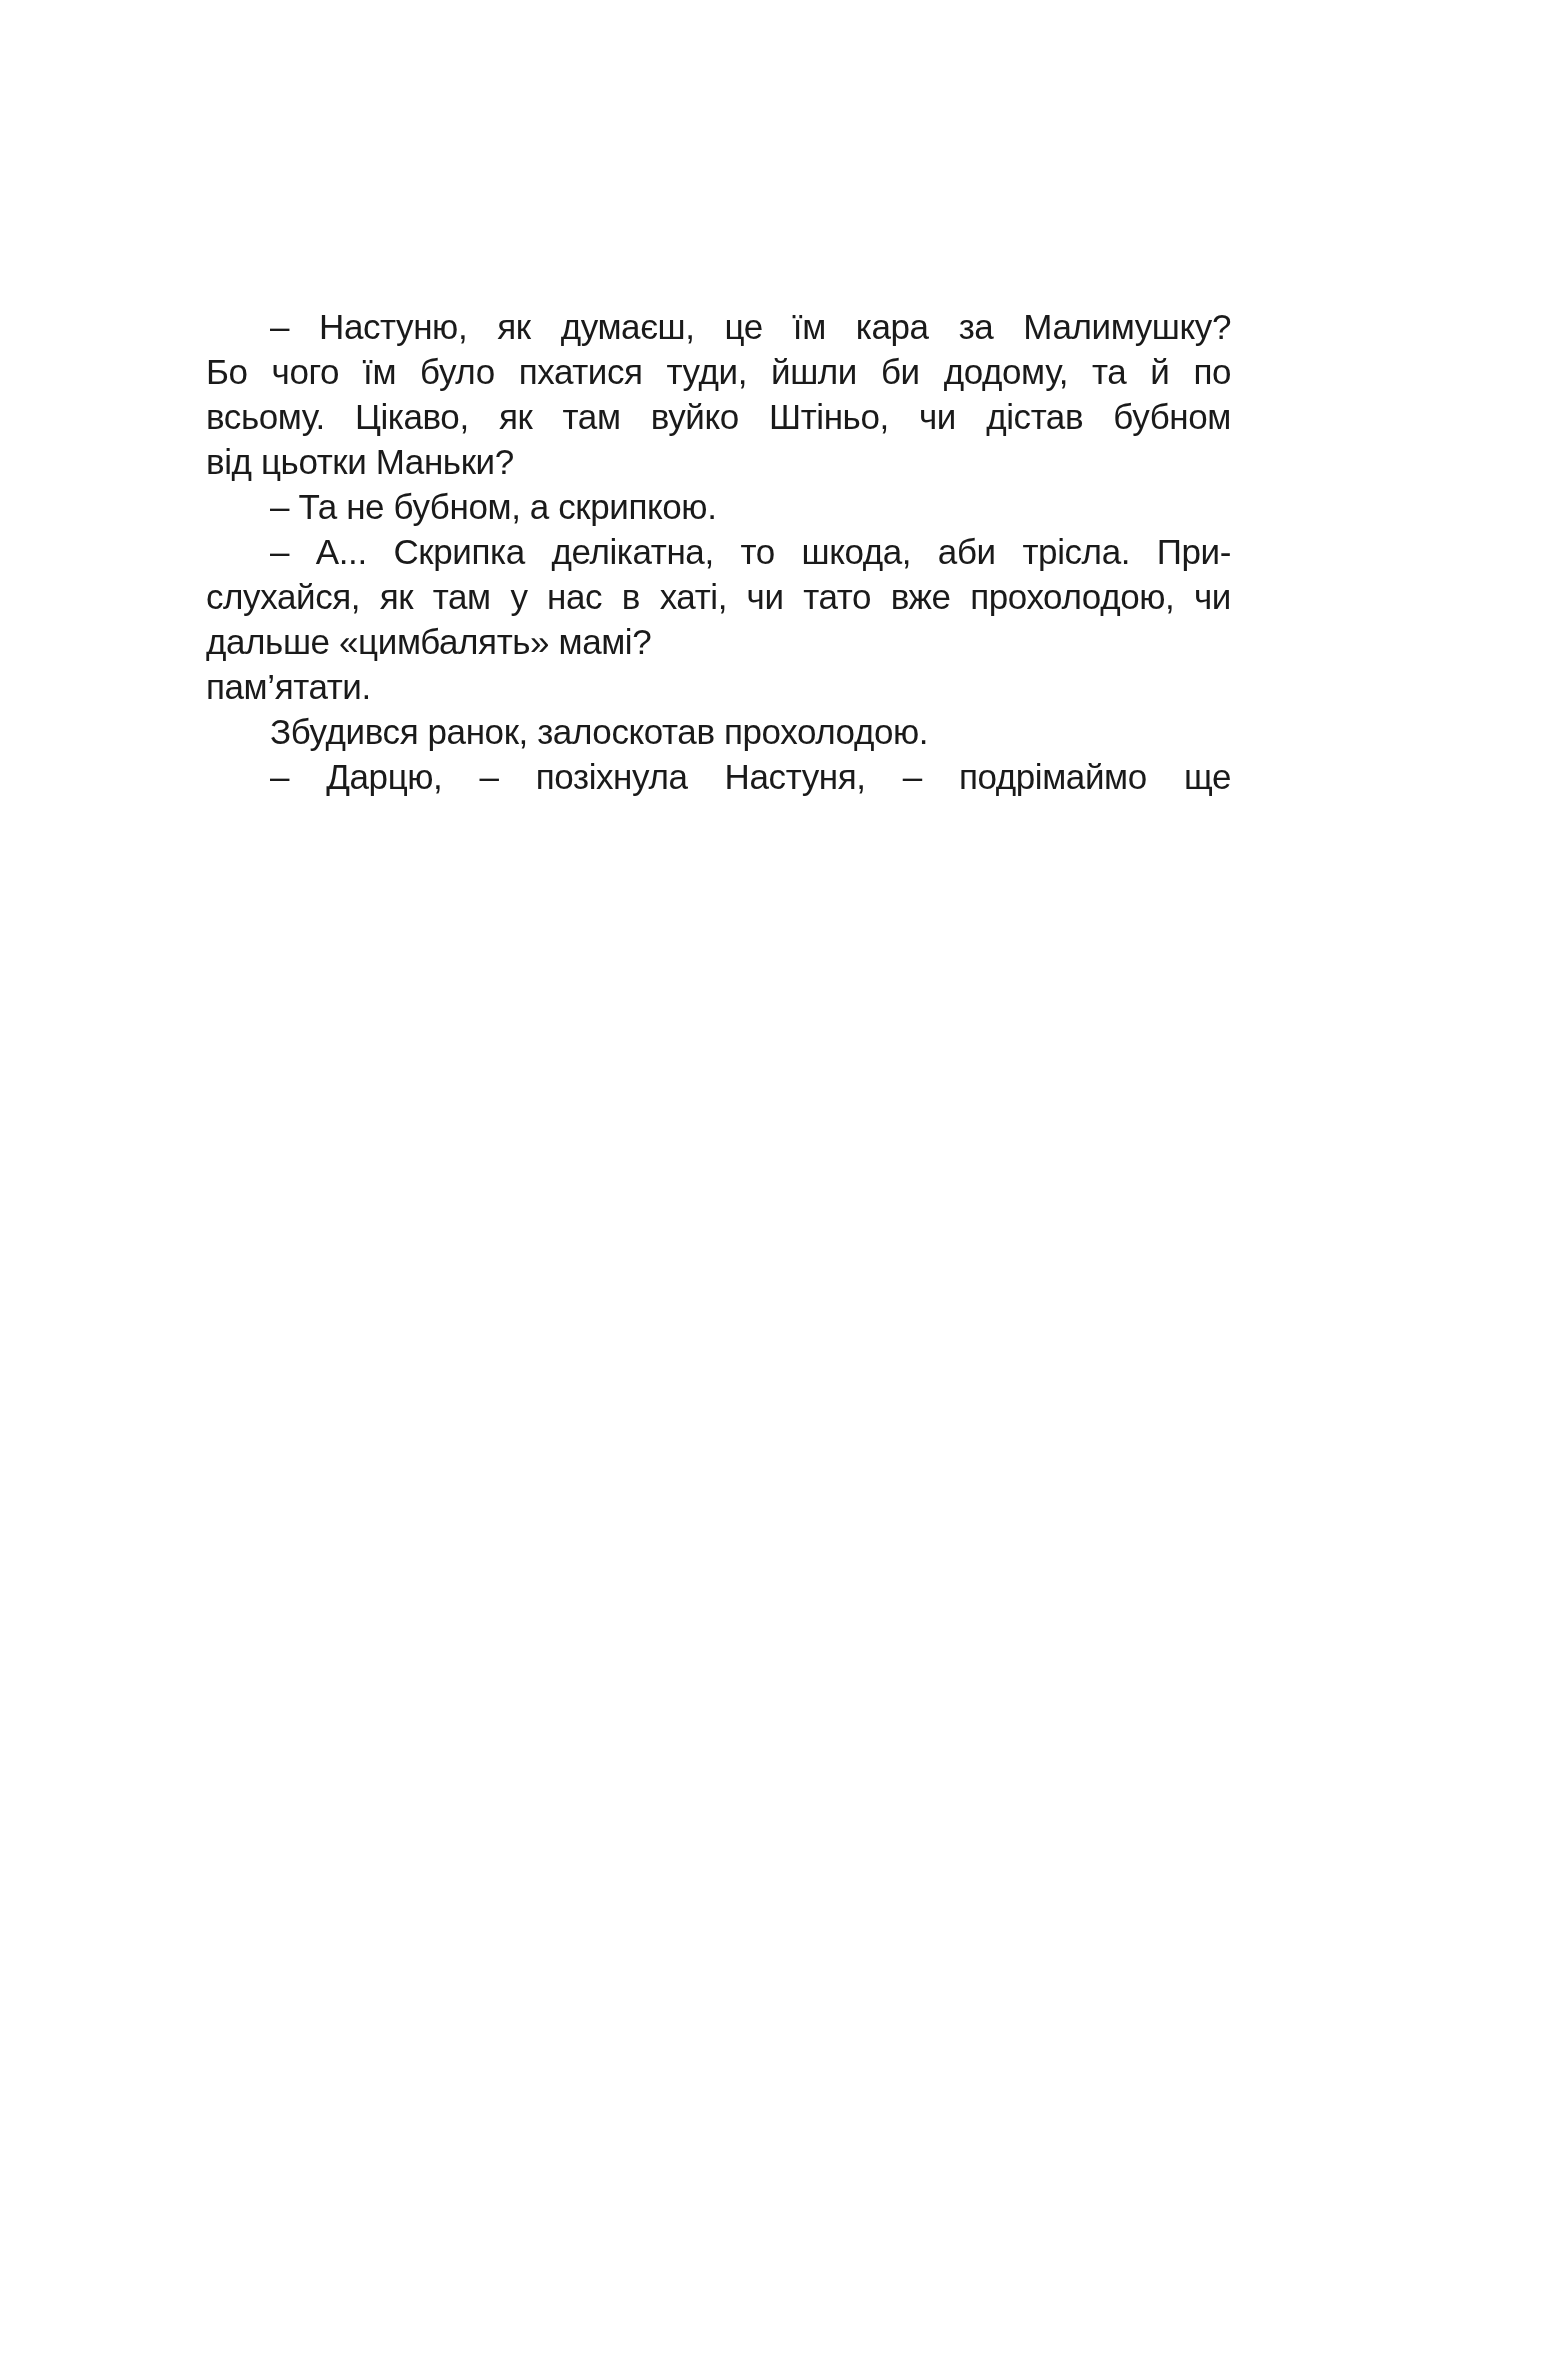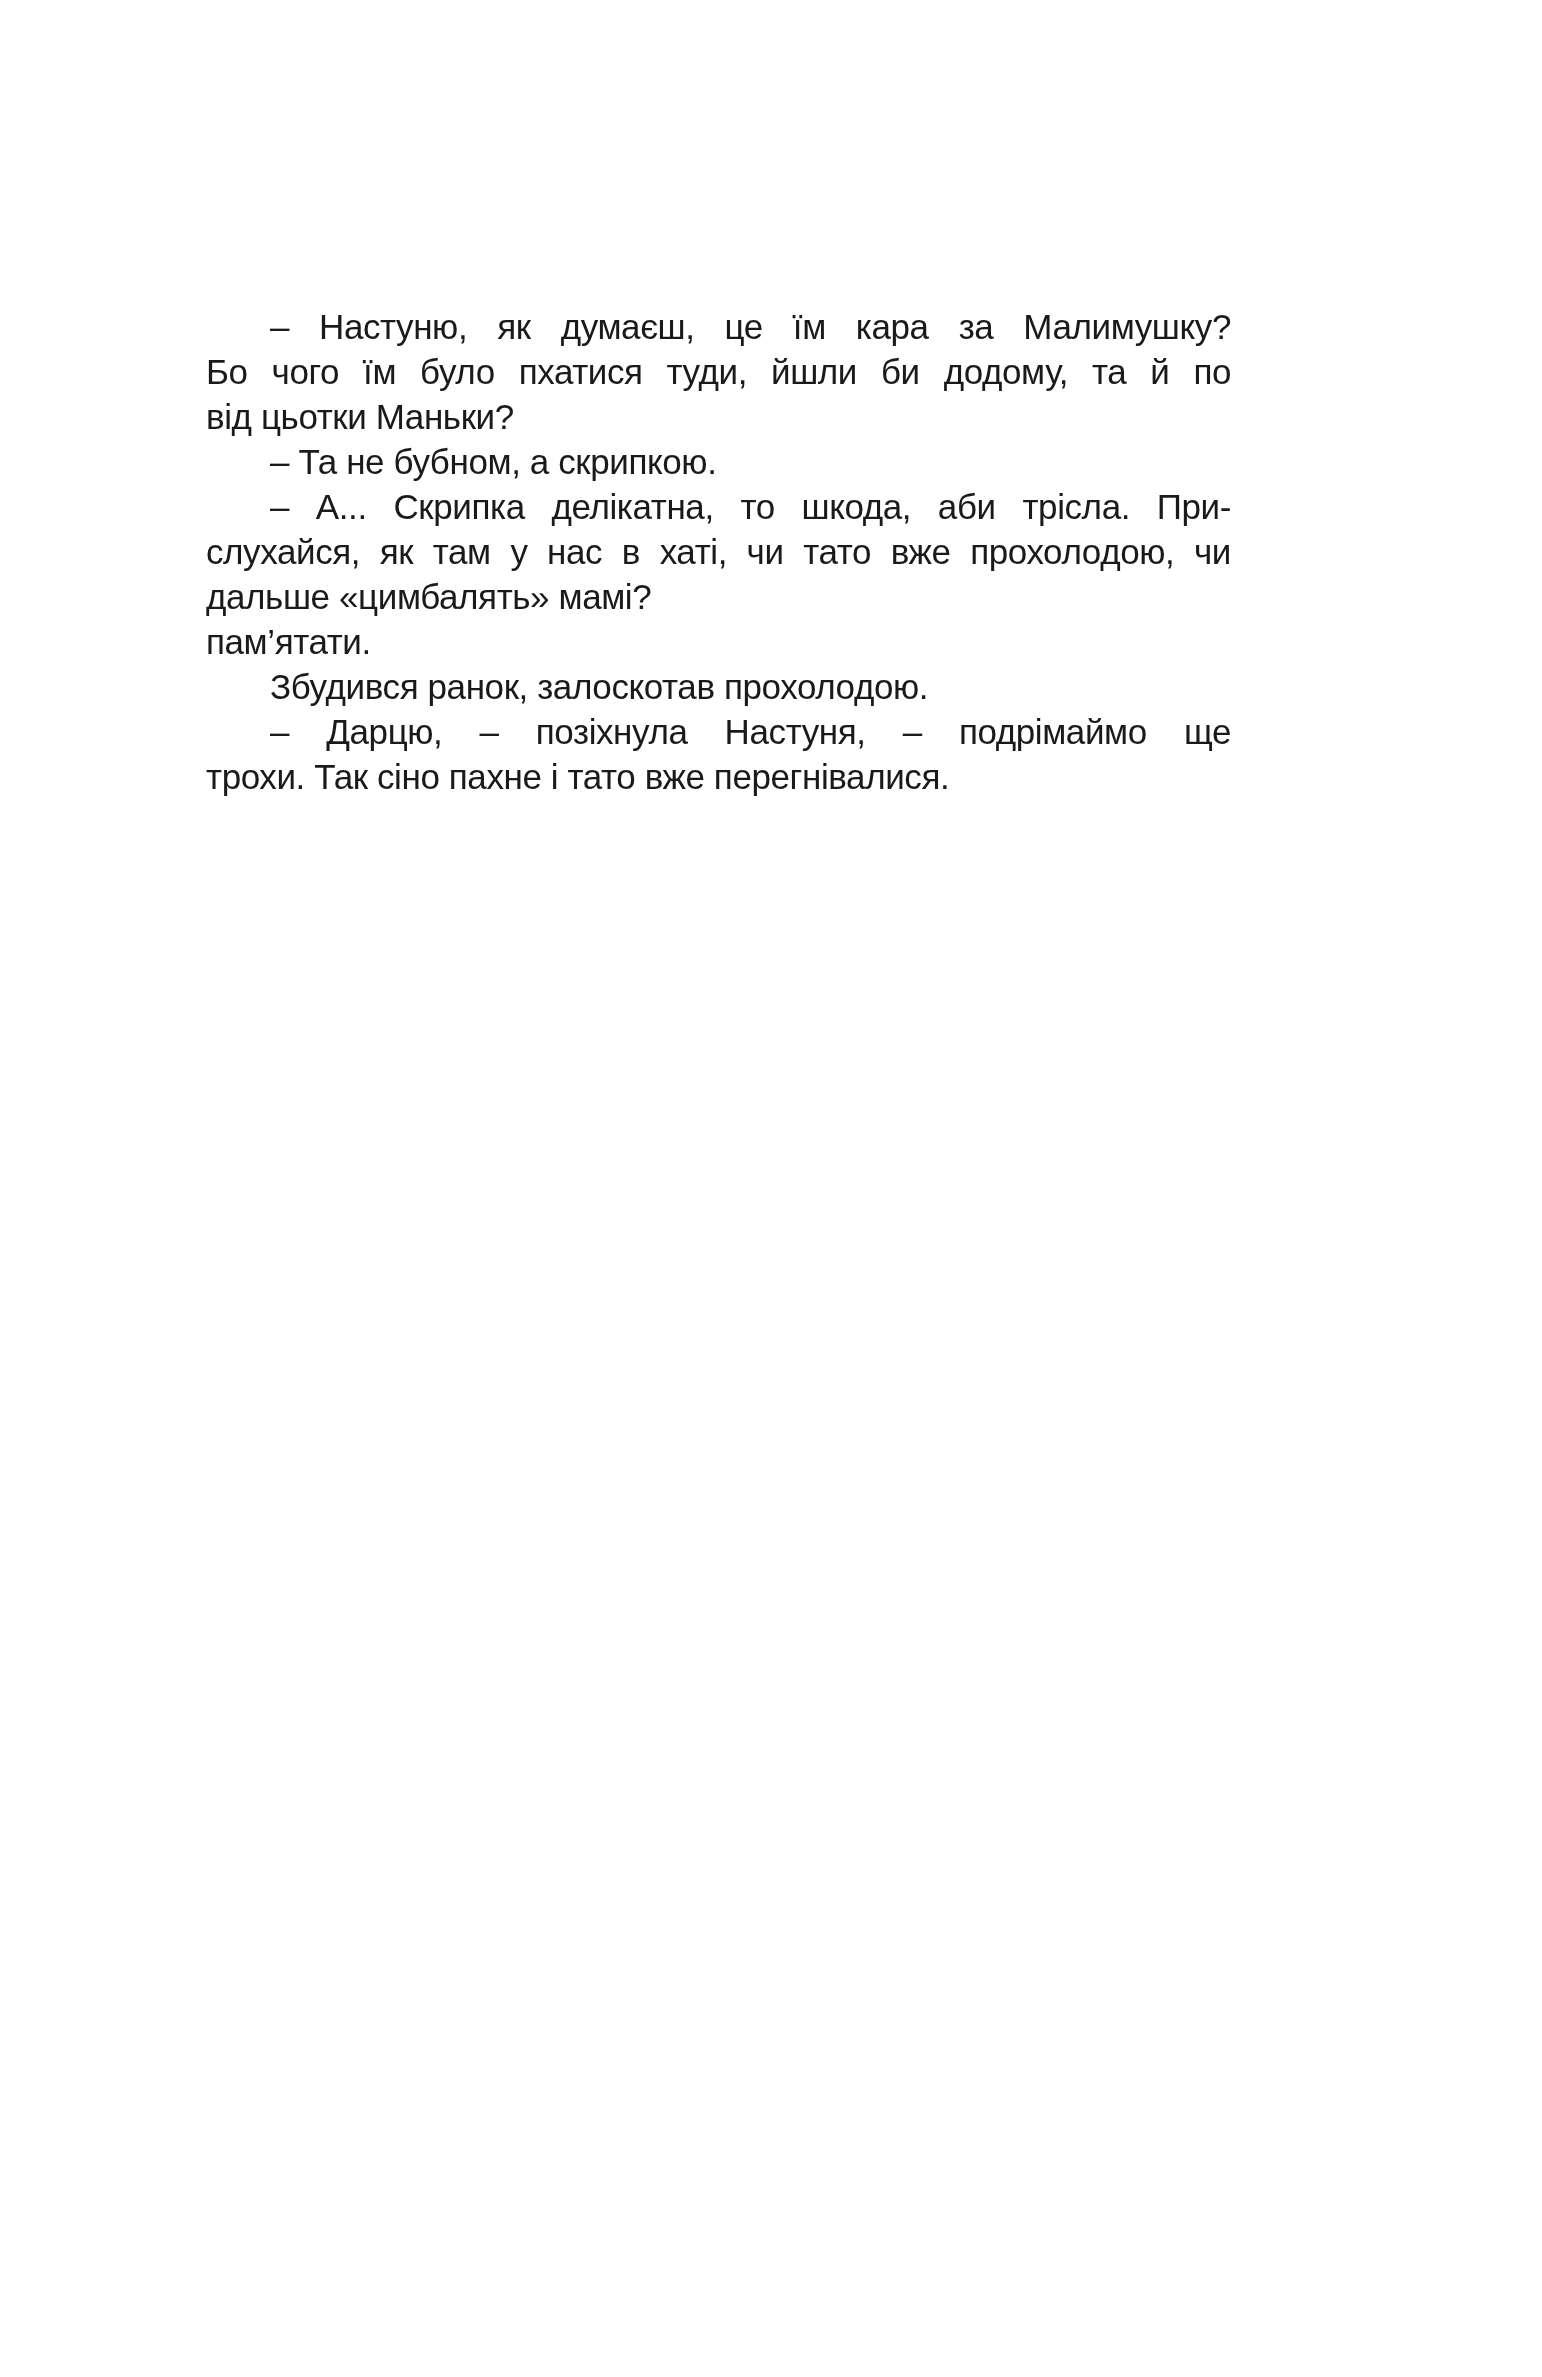--- a/index.html
+++ b/index.html
@@ -48,24 +48,24 @@
       text-align-last: left;
     }
   </style>
 </head>
 <body>
 
 <div class="page">
   <div class="text-block">
     <span class="line indent">– Настуню, як думаєш, це їм кара за Малимушку?</span>
     <span class="line">Бо чого їм було пхатися туди, йшли би додому, та й по</span>
+    <span class="line">всьому. Цікаво, як там вуйко Штіньо, чи дістав бубном</span>
     <span class="line last">від цьотки Маньки?</span>
     <span class="line indent last">– Та не бубном, а скрипкою.</span>
     <span class="line indent">– А... Скрипка делікатна, то шкода, аби трісла. При-</span>
     <span class="line">слухайся, як там у нас в хаті, чи тато вже прохолодою, чи</span>
     <span class="line last">дальше «цимбалять» мамі?</span>
     <span class="line last">пам’ятати.</span>
     <span class="line indent last">Збудився ранок, залоскотав прохолодою.</span>
     <span class="line indent">– Дарцю, – позіхнула Настуня, – подрімаймо ще</span>
-    <span class="line last">трохи. Так сіно пахне і тато вже перегнівалися.</span>
   </div>
 </div>
 
 
 </body></html>

